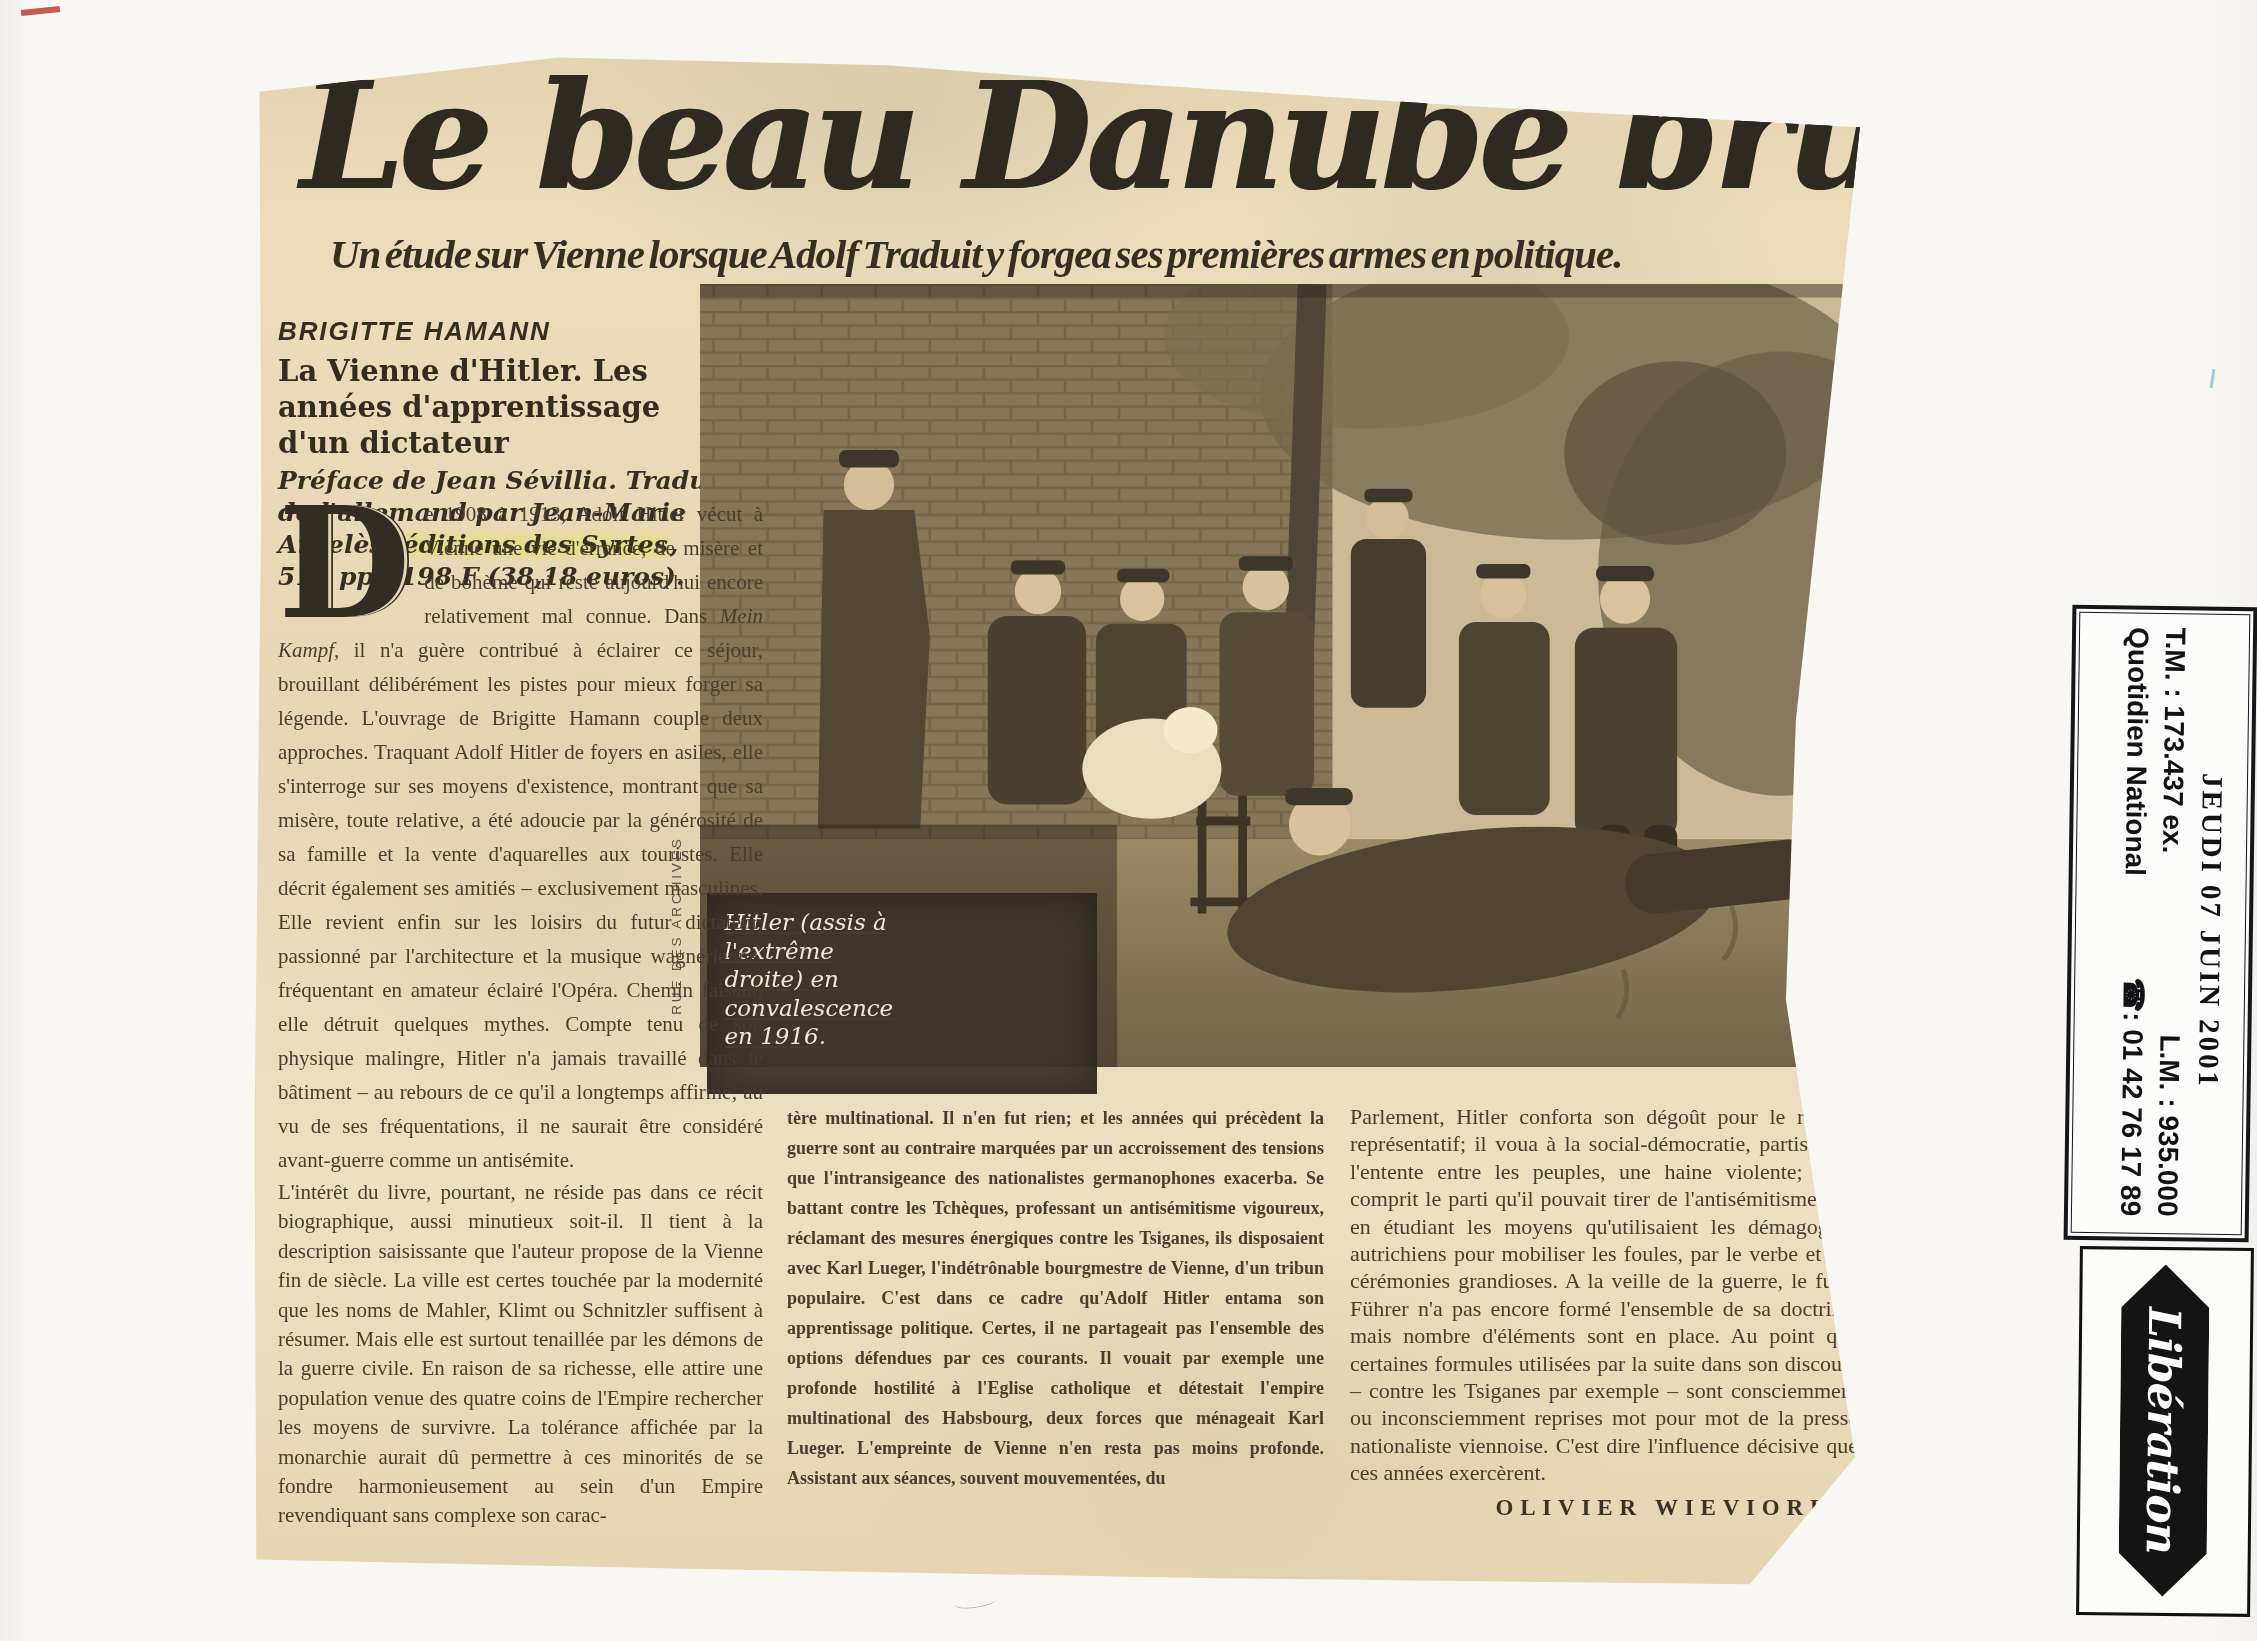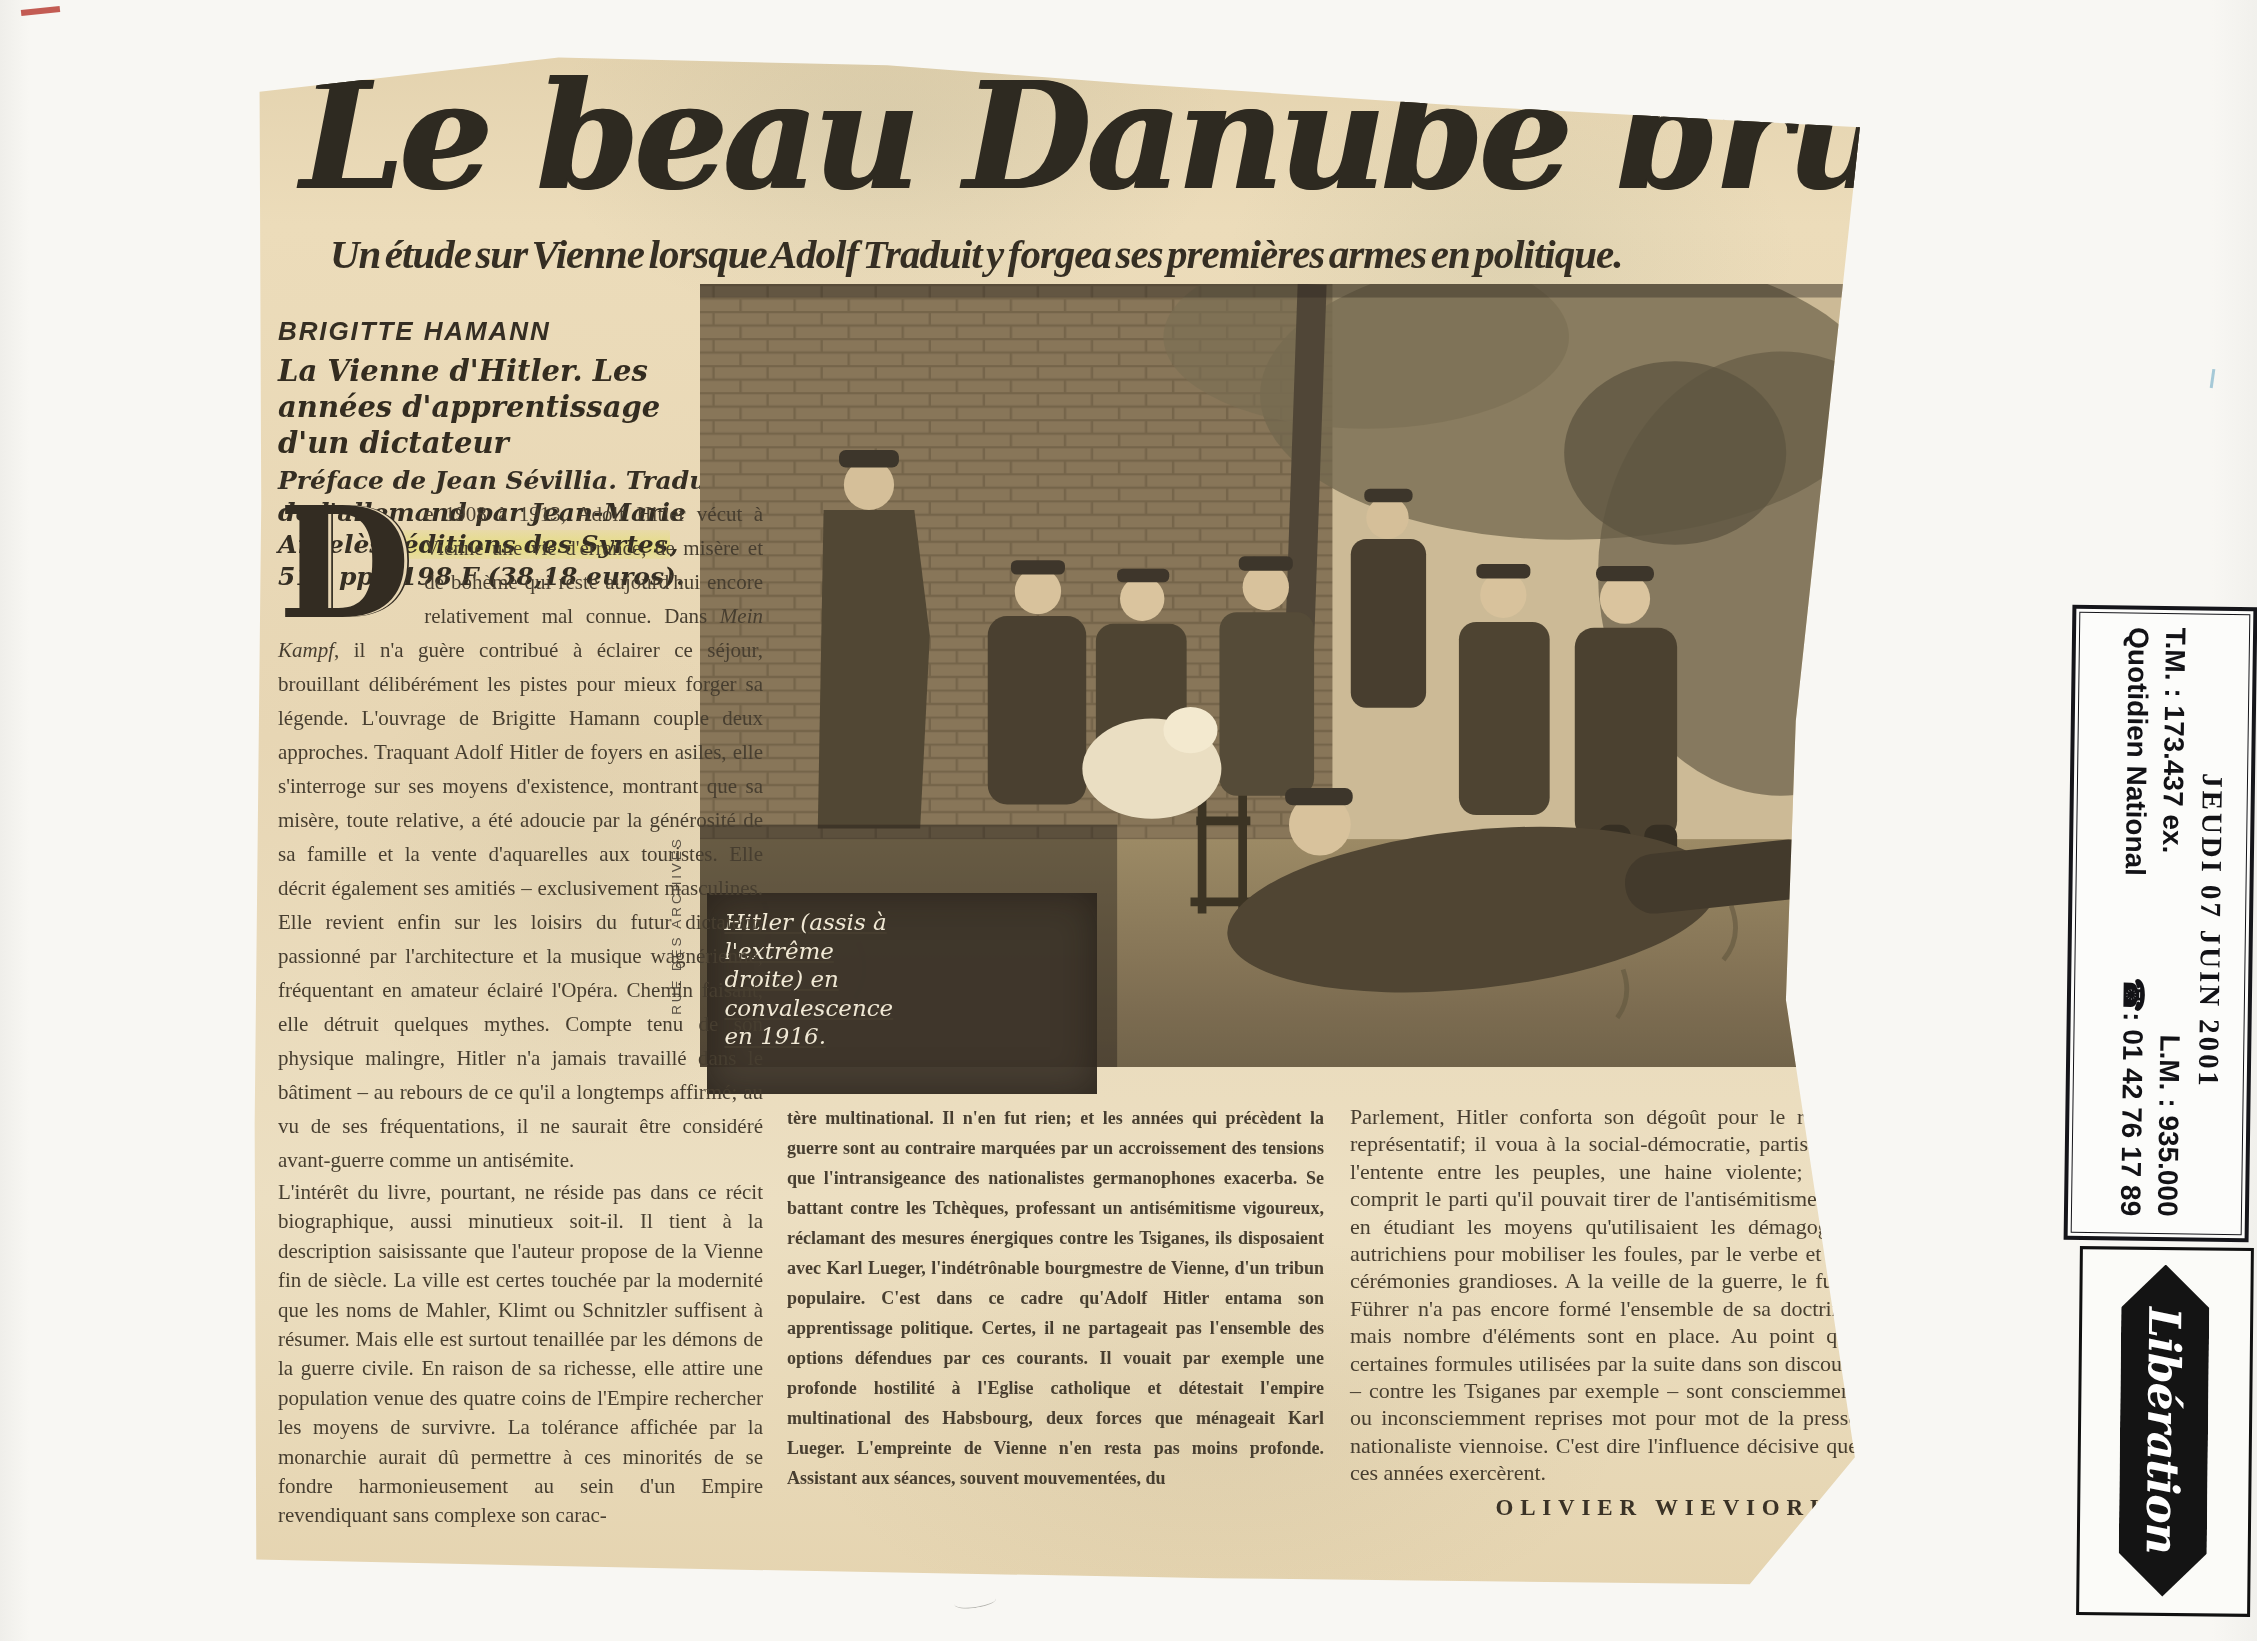--- a/index.html
+++ b/index.html
@@ -23,21 +23,21 @@
     font-family:"DejaVu Serif",serif;font-style:italic;font-weight:bold;
     font-size:147px;line-height:1.1;letter-spacing:-4.8px;word-spacing:1.9px;color:#2e2a21;
     text-shadow:1.9px 0 0 #2e2a21;white-space:nowrap;}
   .subhead{position:absolute;left:100px;top:191px;width:1468px;
     font-family:"Liberation Serif",serif;font-style:italic;font-weight:bold;
     font-size:41px;letter-spacing:-1px;word-spacing:-4.8px;color:#352e23;white-space:nowrap;}
   
   .bookref{position:absolute;left:48px;top:259px;width:454px;color:#3a3226;}
   .bookref .author{font-family:"Liberation Sans",sans-serif;font-style:italic;font-weight:bold;
     font-size:26px;letter-spacing:1.9px;color:#352e23;margin-top:18px;}
-  .bookref .btitle{margin-top:5.8px;font-family:"DejaVu Serif",serif;font-style:italic;
+  .bookref .btitle{margin-top:5.8px;font-family:"DejaVu Serif",serif;
     font-weight:bold;font-size:29px;line-height:36px;color:#332c20;}
   .bookref .bdetails{margin-top:3.9px;font-family:"DejaVu Serif",serif;font-style:italic;
     font-weight:bold;font-size:25px;line-height:32px;color:#352e23;}
   .hl{background:linear-gradient(180deg,rgba(230,226,90,.15),rgba(227,223,111,.75) 60%,rgba(230,226,90,.2));
     border-radius:2px;padding:0 1.9px;}
   
   .col{position:absolute;text-align:justify;color:#473e30;}
   .col1{left:48px;top:458px;width:485px;font-size:21px;line-height:34px;}
   .col1 .p2{margin-top:1px;font-size:21px;line-height:29.4px;}
   .dropcap{float:left;font-family:"DejaVu Serif",serif;font-weight:bold;

